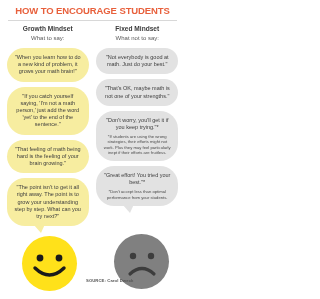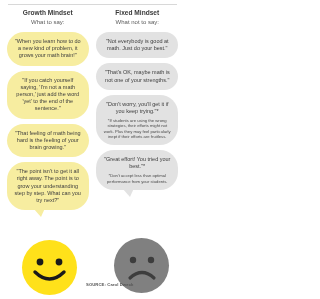--- a/index.html
+++ b/index.html
@@ -112,20 +112,21 @@
     font-weight:bold;
     color:#555;
     letter-spacing:0.1px;
   }
 </style>
 </head>
 <body>
 
 <div class="infographic">
 
+  <div class="title">HOW TO ENCOURAGE STUDENTS</div>
   <div class="rule"></div>
 
   <div class="columns">
 
     <div class="col">
       <div class="col-head">
         <div class="h">Growth Mindset</div>
         <div class="s">What to say:</div>
       </div>
       <div class="bubble growth">"When you learn how to do a new kind of problem, it grows your math brain!"</div>

